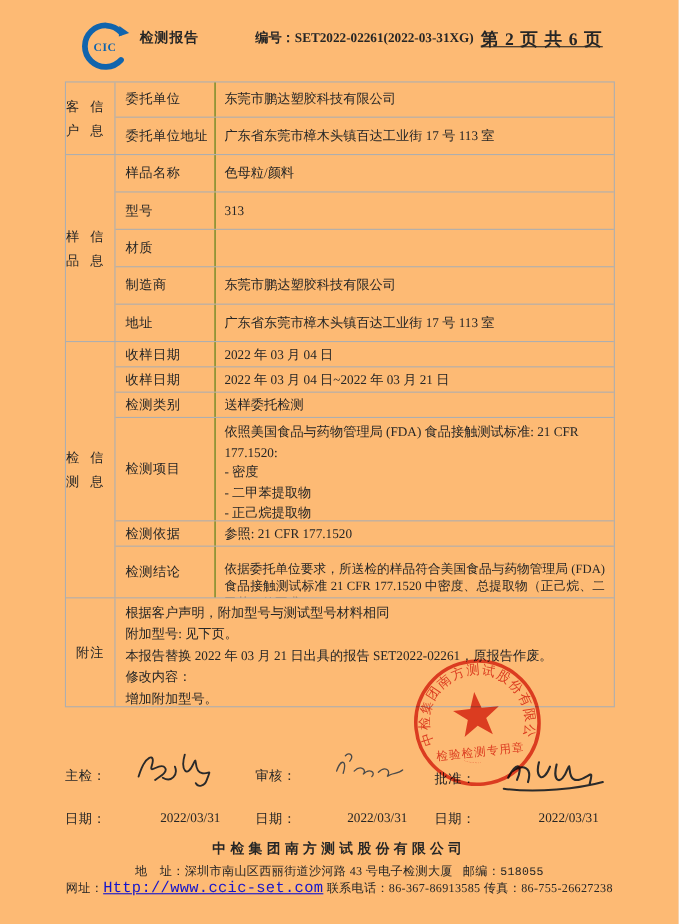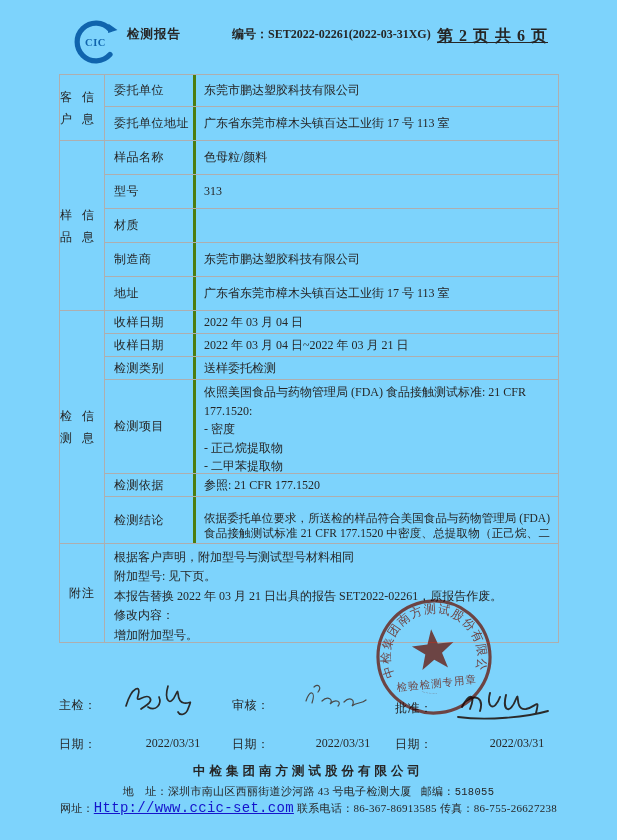--- a/index.html
+++ b/index.html
@@ -1,17 +1,17 @@
 <!DOCTYPE html>
 <html><head>
 <meta charset="utf-8">
 <style>
   html,body{margin:0;padding:0;background:#e8e8e8;}
   .page{
-    position:relative;width:617px;height:840px;margin:0 auto;background:#7dd3fc;
+    position:relative;width:617px;height:840px;margin:0 auto;background:#fdba74;
     font-family:"Liberation Serif","DejaVu Serif",serif;color:#262626;overflow:hidden;
   }
   
   .hdr-title{position:absolute;left:127px;top:26px;font-size:12.5px;font-weight:bold;letter-spacing:1px;}
   .hdr-no{position:absolute;left:232px;top:26px;font-size:12px;font-weight:bold;}
   .hdr-page{position:absolute;left:437px;top:26px;font-size:16px;font-weight:bold;letter-spacing:1px;text-decoration:underline;}
   .logo{position:absolute;left:73px;top:19px;width:46px;height:46px;}
   
   .report-table{
     position:absolute;left:59px;top:74px;width:500px;
@@ -21,21 +21,21 @@
   .t-section:last-child{border-bottom:none;}
   .sec-label{
     width:45px;flex:none;border-right:1px solid #aeaeae;box-sizing:border-box;
     display:flex;flex-direction:row;align-items:center;justify-content:center;
     line-height:22px;letter-spacing:1px;
   }
   .sec-rows{flex:1;display:flex;flex-direction:column;min-width:0;}
   .t-row{display:flex;border-bottom:1px solid #aeaeae;box-sizing:border-box;min-height:0;}
   .t-row:last-child{border-bottom:none;}
   .f-label{
-    width:91px;flex:none;border-right:3px solid #4d7c0f;box-sizing:border-box;
+    width:91px;flex:none;border-right:1px solid #4d7c0f;box-sizing:border-box;
     display:flex;align-items:center;padding-left:9px;letter-spacing:.5px;
   }
   .f-value{flex:1;display:flex;align-items:center;padding:1px 8px;box-sizing:border-box;min-width:0;}
   .f-value.block{display:block;}
   .v-lines{padding-top:3px;line-height:18.6px;}
   .conclusion{font-size:11.5px;line-height:15.4px;text-align:justify;padding-top:2px;overflow:hidden;margin-top:12px;}
   .note-cell{flex:1;box-sizing:border-box;padding:4px 8px 0 9px;line-height:19.4px;}
   
   .sig-label{position:absolute;font-size:12px;letter-spacing:.5px;}
   .sig-svg{position:absolute;}
@@ -134,22 +134,22 @@
         <div class="t-row" style="height:23px">
           <div class="f-label">检测类别</div>
           <div class="f-value">送样委托检测</div>
         </div>
         <div class="t-row" style="height:94px">
           <div class="f-label">检测项目</div>
           <div class="f-value block v-lines">
             <div>依照美国食品与药物管理局 (FDA) 食品接触测试标准: 21 CFR</div>
             <div>177.1520:</div>
             <div>- 密度</div>
+            <div>- 二甲苯提取物</div>
             <div>- 正己烷提取物</div>
-            <div>- 二甲苯提取物</div>
           </div>
         </div>
         <div class="t-row" style="height:23px">
           <div class="f-label">检测依据</div>
           <div class="f-value">参照: 21 CFR 177.1520</div>
         </div>
         <div class="t-row" style="flex:1">
           <div class="f-label">检测结论</div>
           <div class="f-value block conclusion">依据委托单位要求，所送检的样品符合美国食品与药物管理局 (FDA) 食品接触测试标准 21 CFR 177.1520 中密度、总提取物（正己烷、二甲苯）的要求。</div>
         </div>

